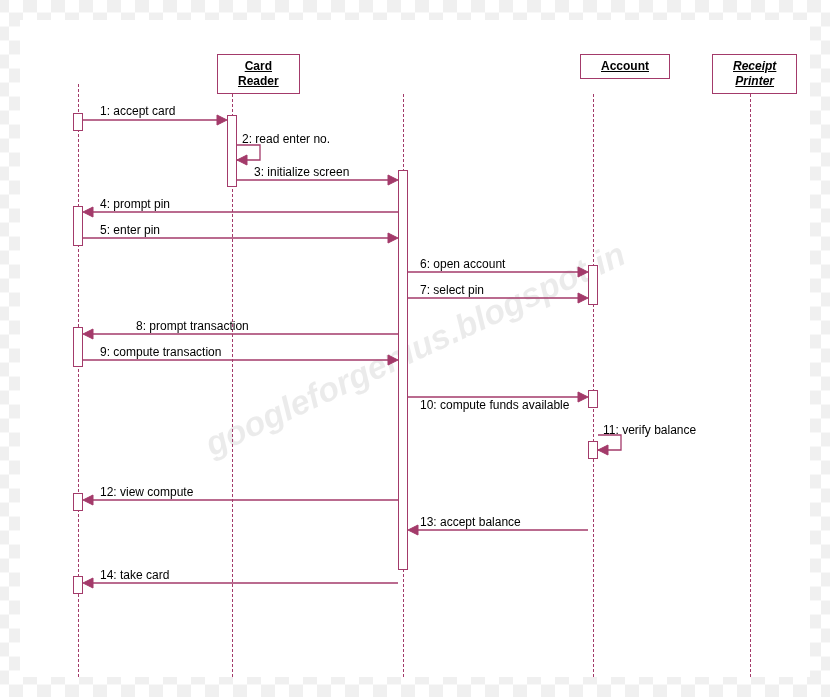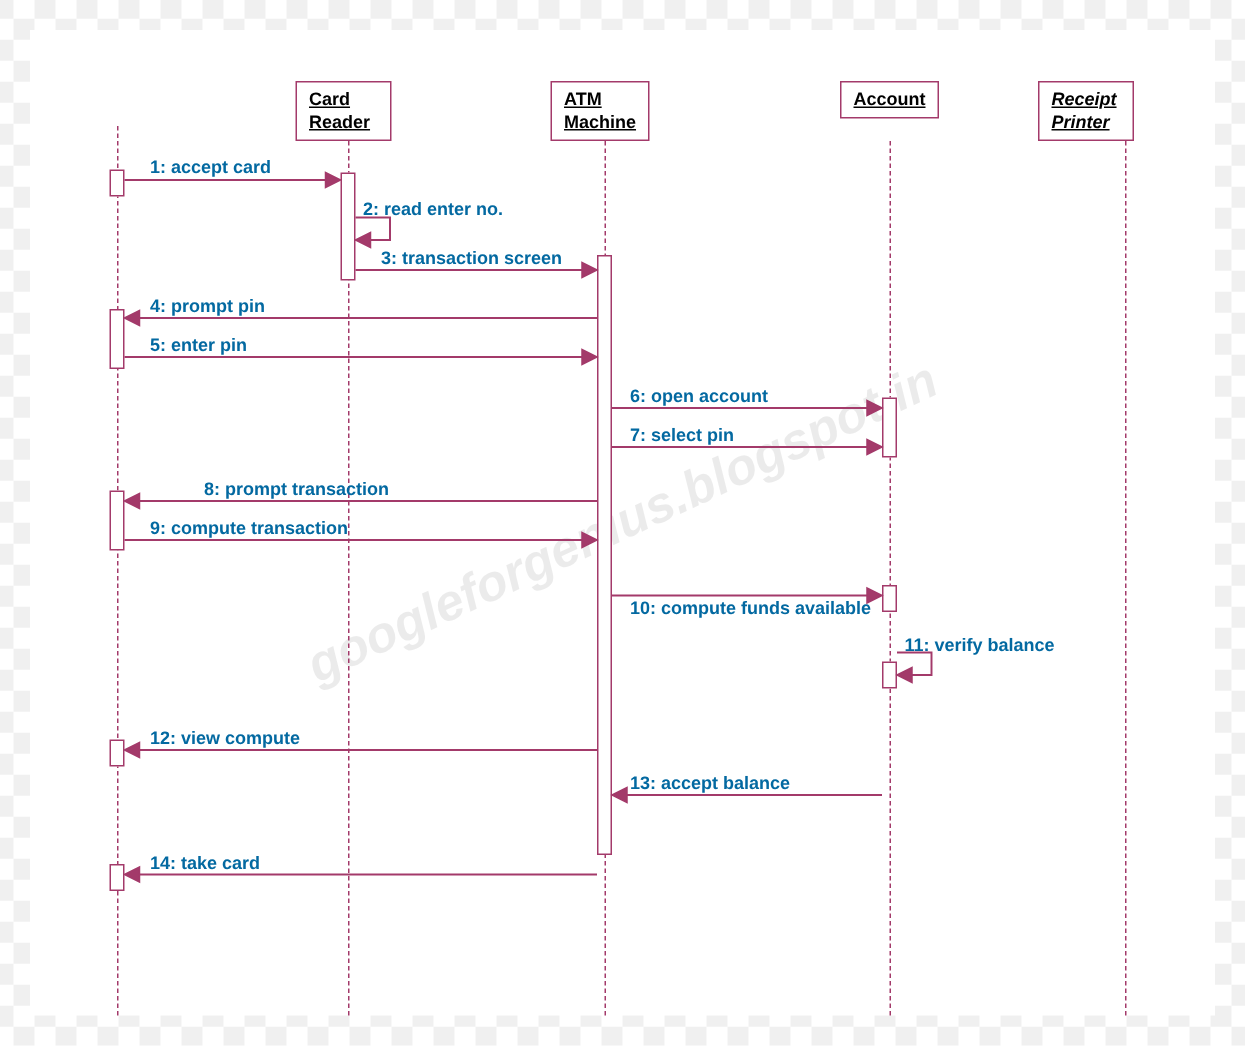--- a/index.html
+++ b/index.html
@@ -76,43 +76,44 @@
   }
   .actor .label, .classbox .label {
     font-weight: bold;
     text-decoration: underline;
     color: #000;
     white-space: nowrap;
   }
   .classbox {
     position: absolute;
     min-width: 64px;
-    padding: 4px 8px;
+    padding: 4px 20px;
     border: 1.3px solid #a33a6a;
     background: #ffffff;
-    text-align: left;
+    text-align: center;
+    margin-left: 20px;
   }
   .classbox .label { line-height: 1.25; }
   .lifeline {
     position: absolute;
     border-left: 1.3px dashed #a33a6a;
     width: 0;
   }
   .activation {
     position: absolute;
     width: 10px;
     background: #ffffff;
     border: 1.3px solid #a33a6a;
   }
   .msg {
     position: absolute;
-    font-weight: bold;
+    font-weight: normal;
     font-size: 12px;
     white-space: nowrap;
-    color: #0369a1;
+    color: #000000;
   }
   svg.arrows {
     position: absolute;
     left: 0; top: 0;
     width: 790px; height: 657px;
     pointer-events: none;
   }
   svg.arrows line { stroke: #a33a6a; stroke-width: 1.3; }
   svg.arrows polyline { stroke: #a33a6a; stroke-width: 1.3; fill: none; }
   svg.arrows polygon { fill: #a33a6a; stroke: #a33a6a; stroke-width: 1; }
@@ -122,23 +123,20 @@
 
 <div class="diagram-inner">
 
   <div class="watermark">googleforgenius.blogspot.in</div>
 
 
   <div class="classbox" style="left:177px; top:34px;">
     <div class="label"><span>Card<br>Reader</span></div>
   </div>
 
-  <div class="classbox" style="left:347px; top:34px;">
-    <div class="label"><span>ATM<br>Machine</span></div>
-  </div>
 
   <div class="classbox" style="left:540px; top:34px;">
     <div class="label"><span>Account</span></div>
   </div>
 
   <div class="classbox" style="left:672px; top:34px;font-style:italic;">
     <div class="label"><span>Receipt<br>Printer</span></div>
   </div>
 
   <div class="lifeline" style="left:58px;  top:64px; height:593px;"></div>
@@ -201,21 +199,21 @@
 
     <line x1="568" y1="510" x2="392" y2="510"></line>
       <polygon points="388,510 398,505 398,515"></polygon>
 
     <line x1="378" y1="563" x2="67" y2="563"></line>
       <polygon points="63,563 73,558 73,568"></polygon>
   </svg>
 
   <div class="msg" style="left:80px;  top:84px;">1: accept card</div>
   <div class="msg" style="left:222px; top:112px;">2: read enter no.</div>
-  <div class="msg" style="left:234px; top:145px;">3: transaction screen</div>
+  <div class="msg" style="left:234px; top:145px;">3: initialize screen</div>
   <div class="msg" style="left:80px;  top:177px;">4: prompt pin</div>
   <div class="msg" style="left:80px;  top:203px;">5: enter pin</div>
   <div class="msg" style="left:400px; top:237px;">6: open account</div>
   <div class="msg" style="left:400px; top:263px;">7: select pin</div>
   <div class="msg" style="left:80px;  top:299px;margin-left:36px;">8: prompt transaction</div>
   <div class="msg" style="left:80px;  top:325px;">9: compute transaction</div>
   <div class="msg" style="left:400px; top:362px;margin-top:16px;">10: compute funds available</div>
   <div class="msg" style="left:583px; top:403px;">11: verify balance</div>
   <div class="msg" style="left:80px;  top:465px;">12: view compute</div>
   <div class="msg" style="left:400px; top:495px;">13: accept balance</div>

